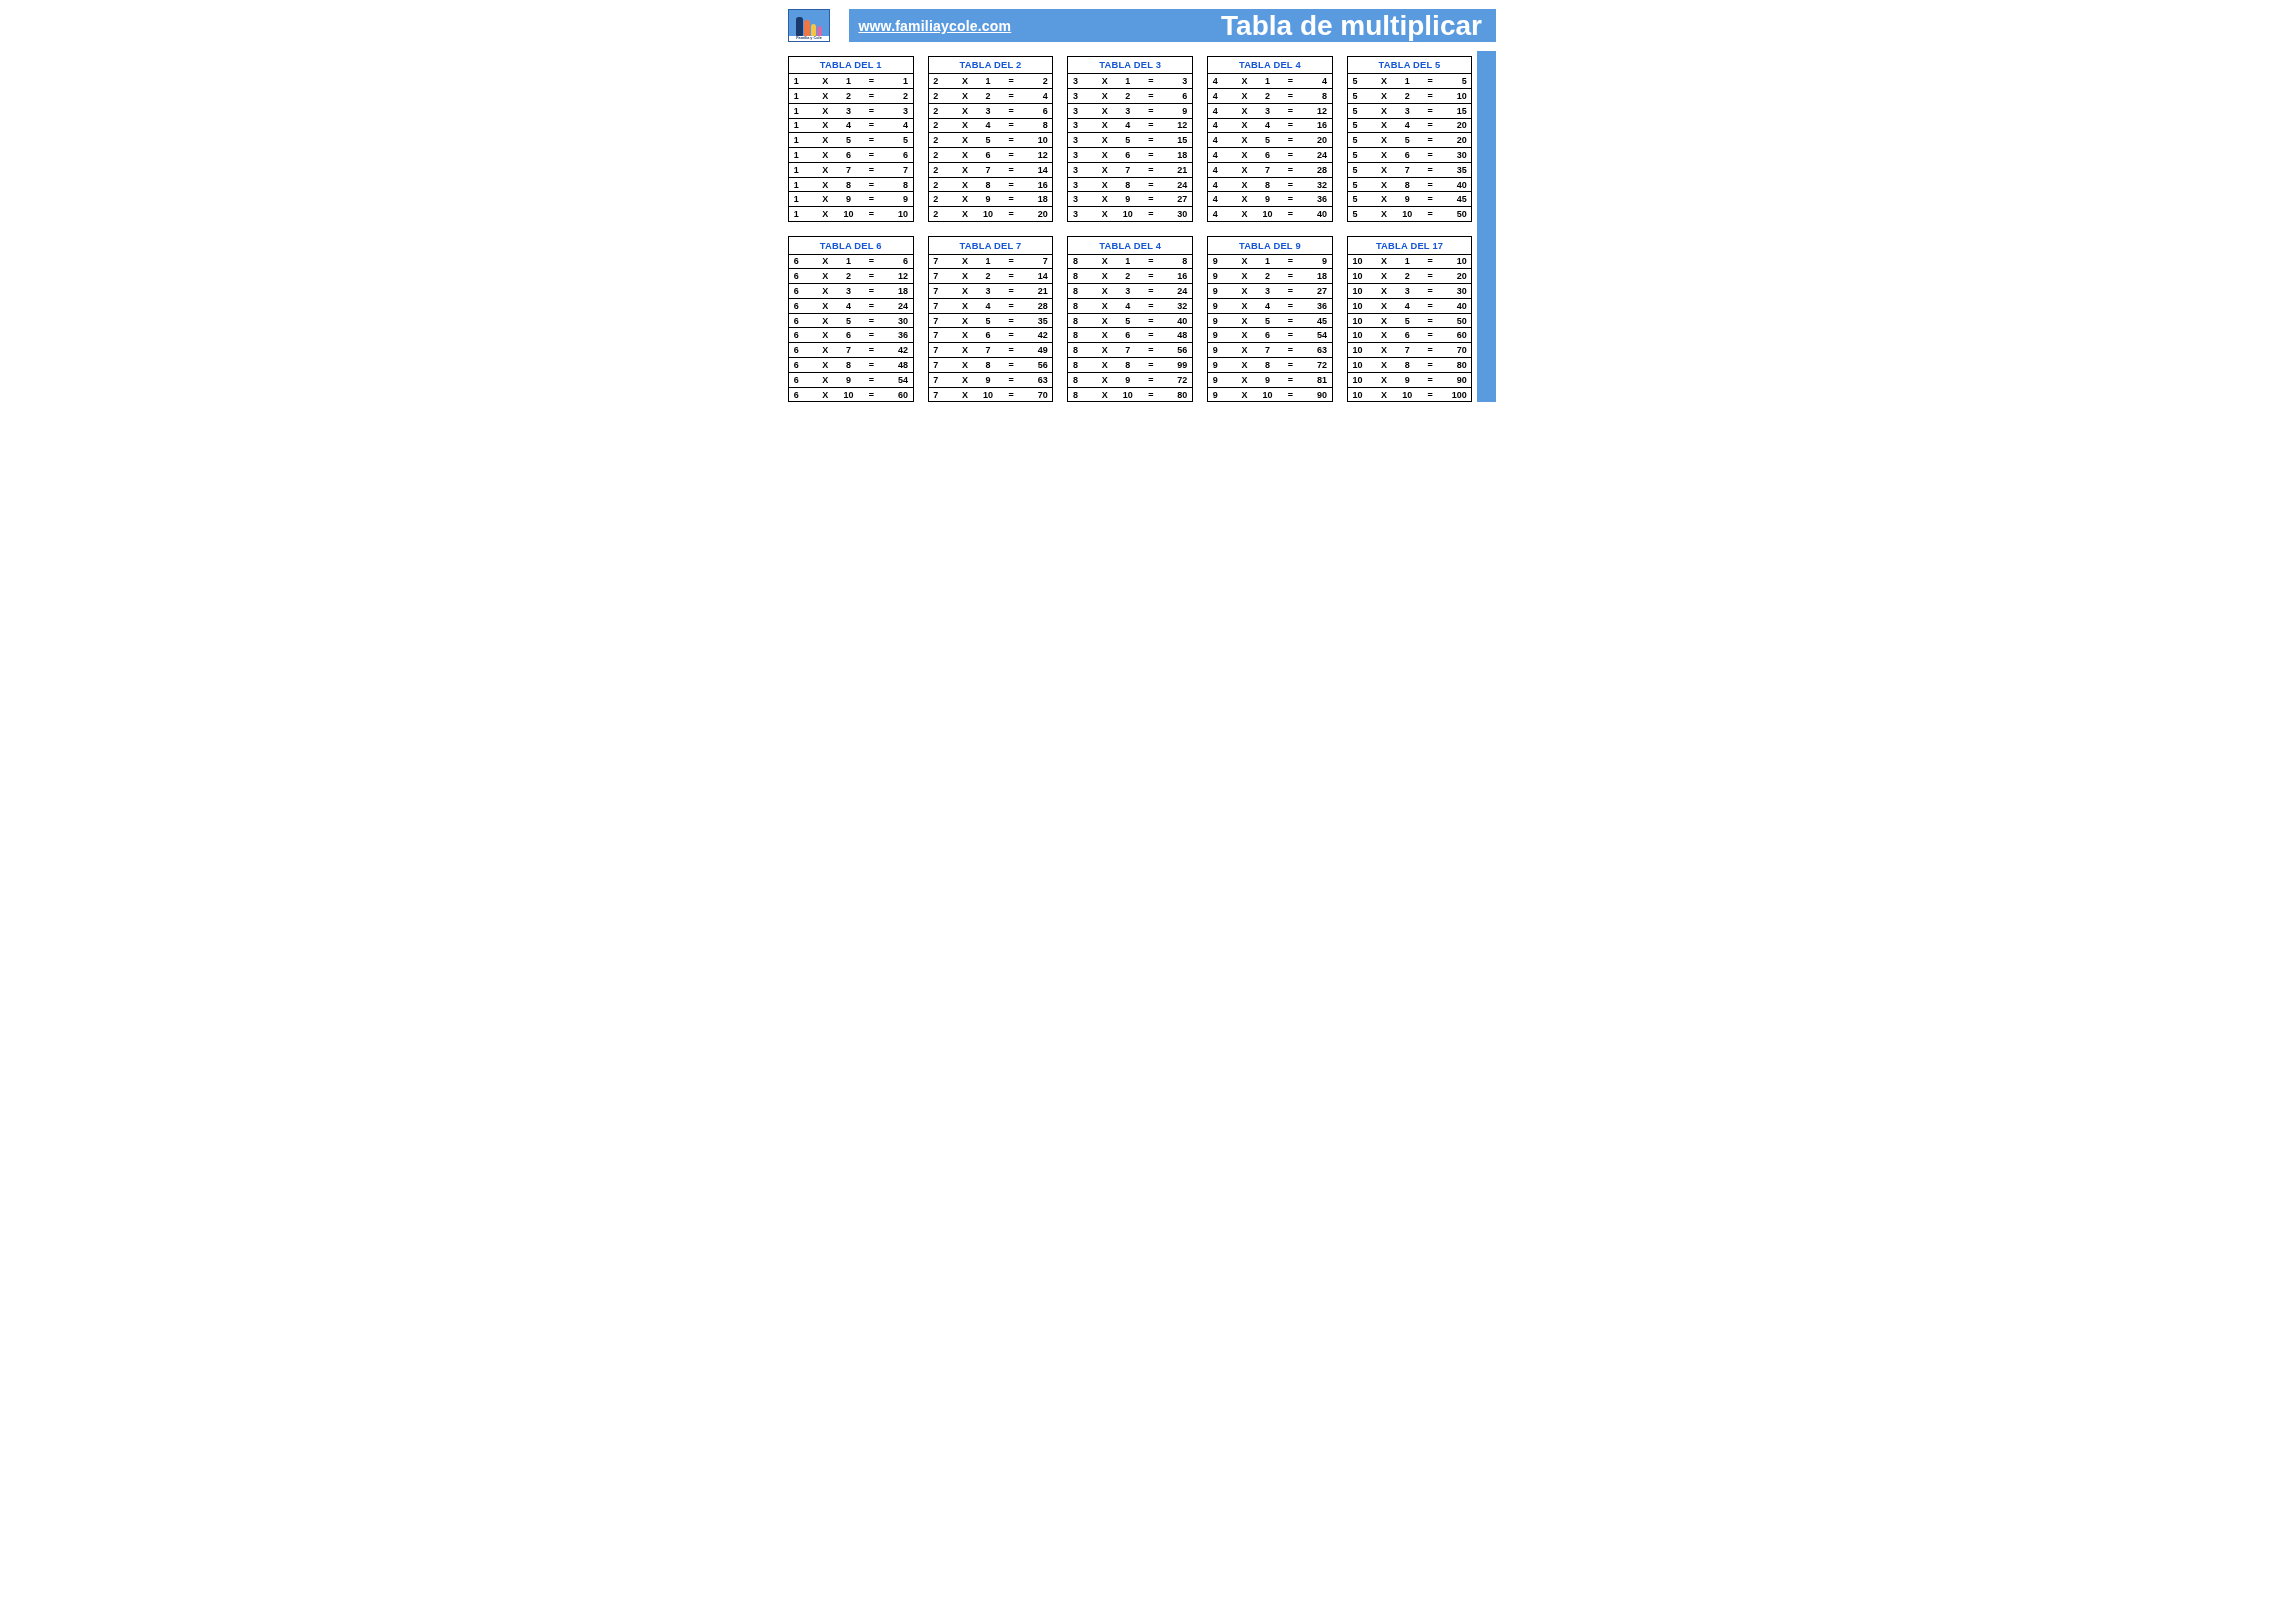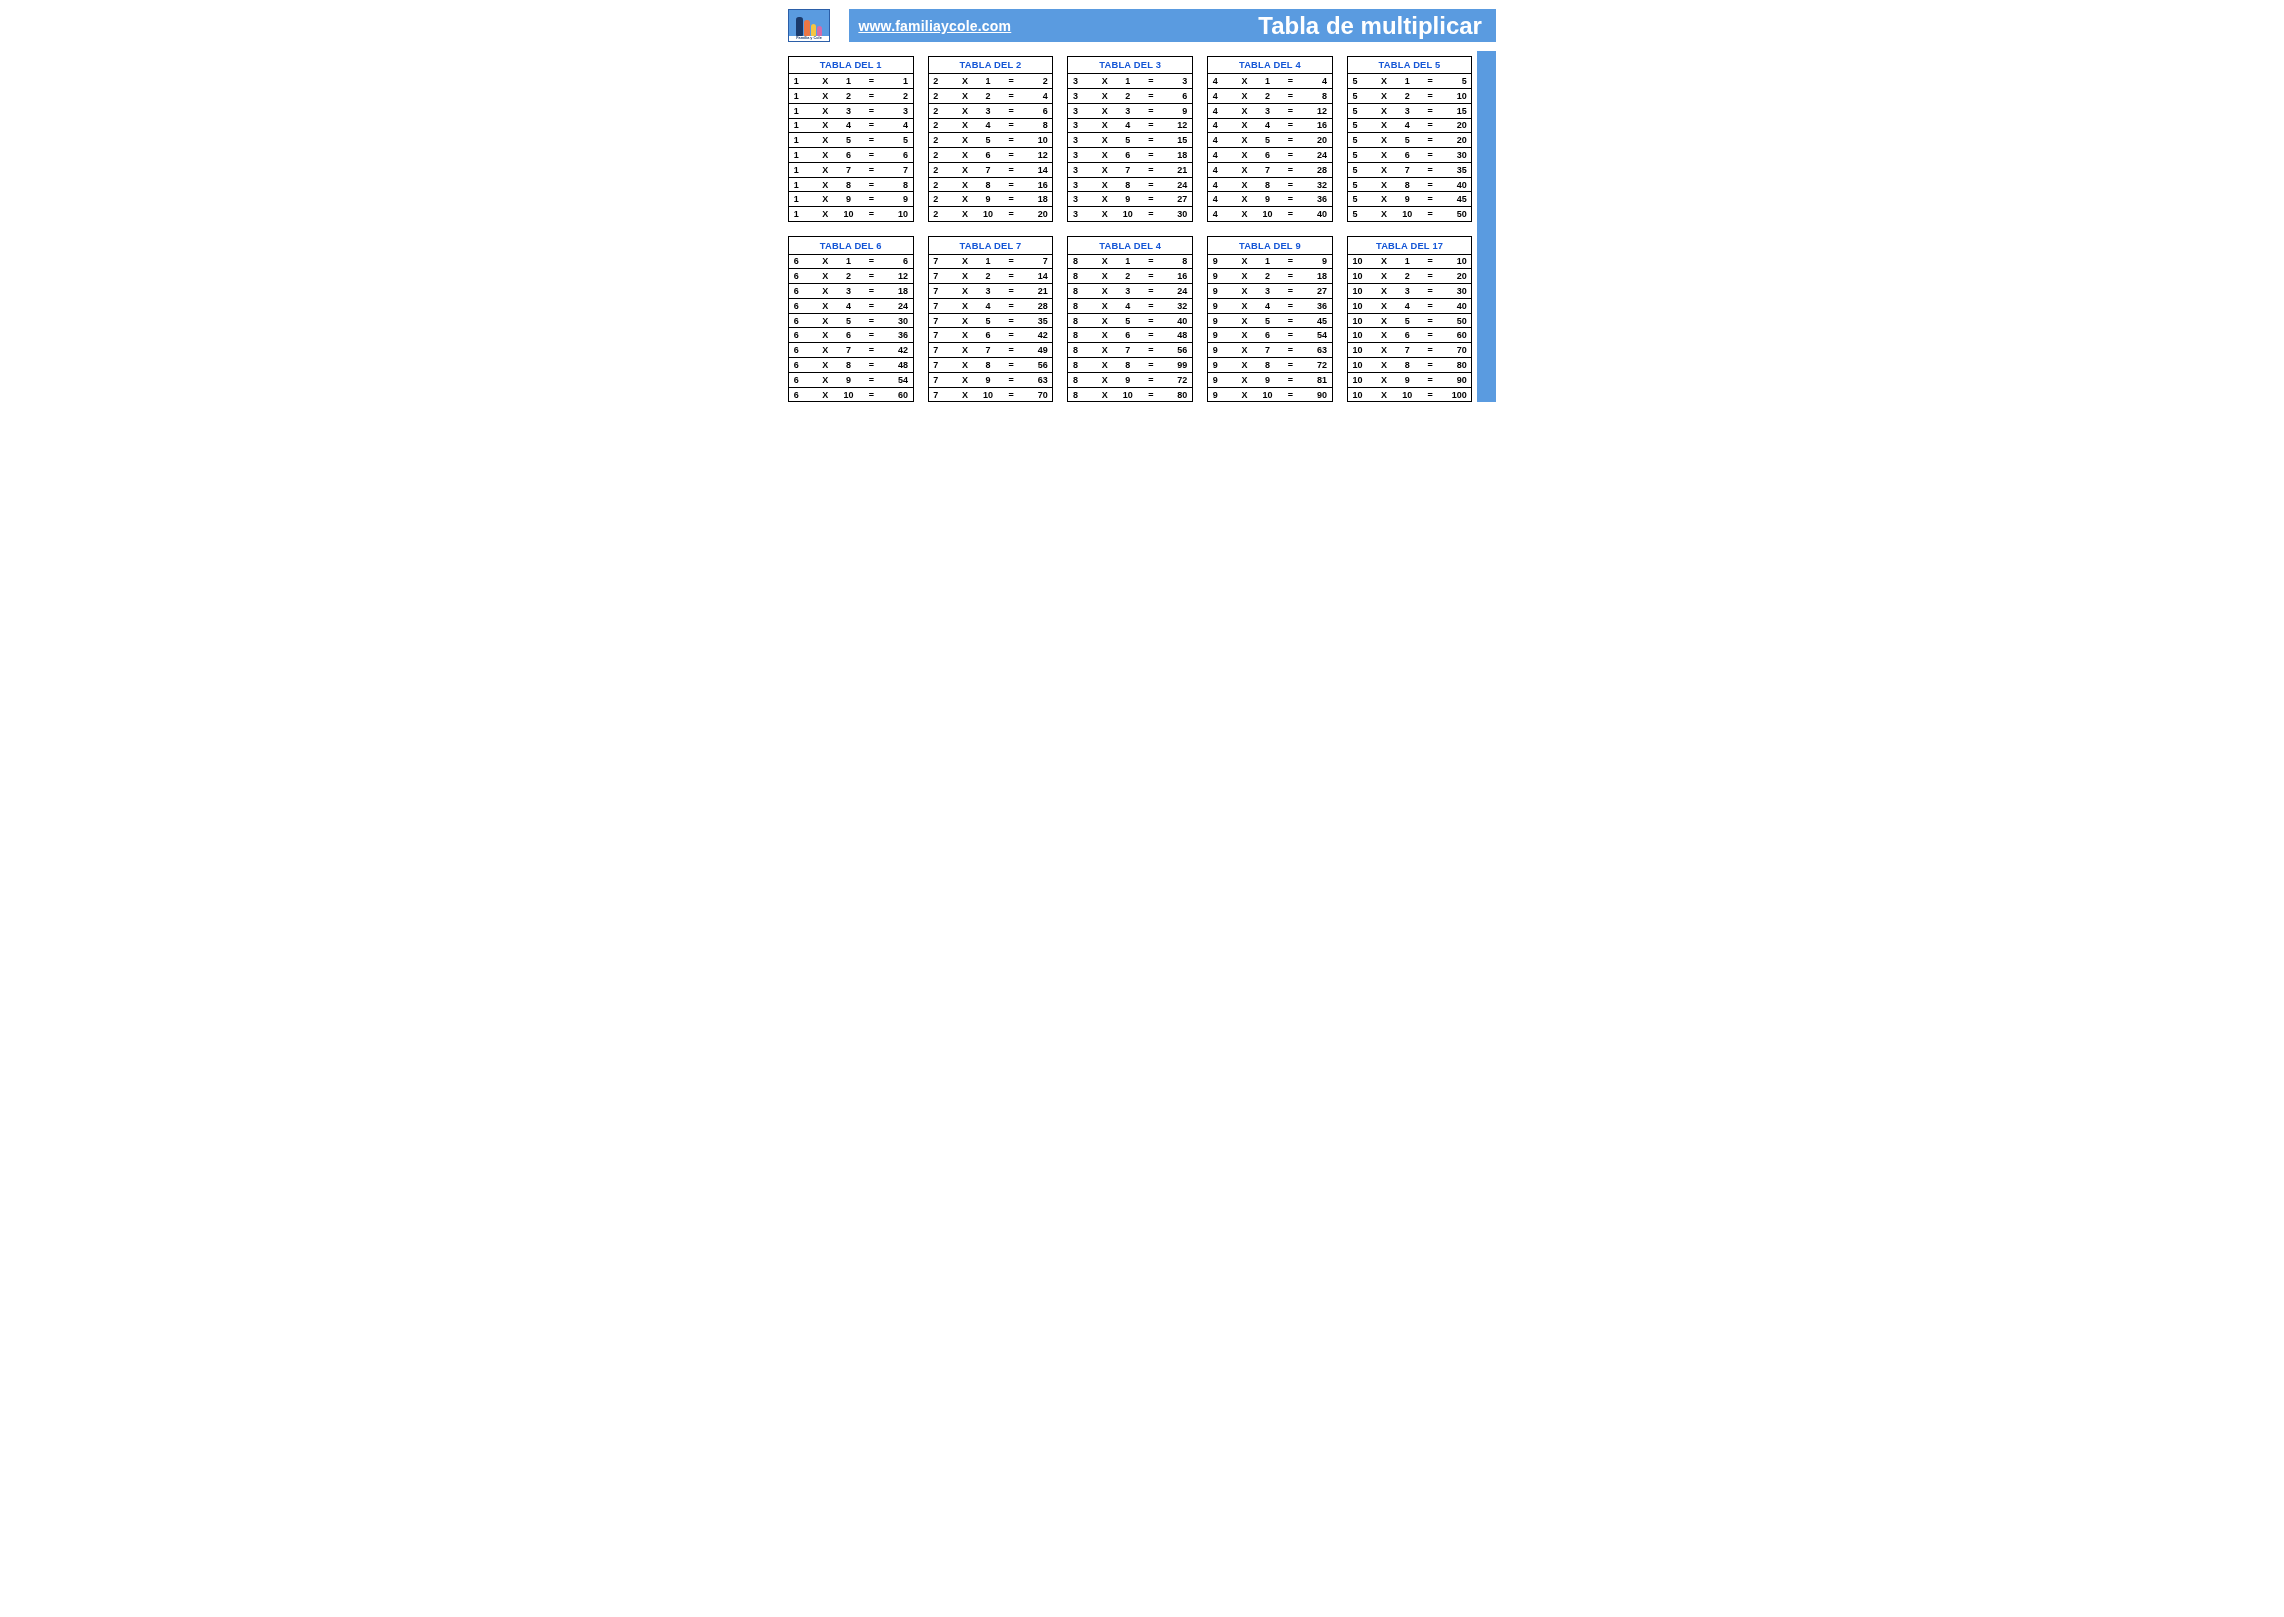--- a/index.html
+++ b/index.html
@@ -57,21 +57,21 @@
     border-top-right-radius: 0;
     position: relative;
   }
   .title-link {
     font-size: 14px;
     text-decoration: underline;
     font-family: "Comic Sans MS", "Arial Rounded MT Bold", Arial, sans-serif;
     letter-spacing: 0.2px;
   }
   .title-main {
-    font-size: 24px;
+    font-size: 28px;
     font-family: "Arial Rounded MT Bold", "Comic Sans MS", Arial, sans-serif;
     margin-left: auto;
     padding-right: 4.7px;
   }
   .side-strip {
     position: absolute;
     right: 0;
     top: 42px;
     bottom: 0;
     width: 19px;
@@ -79,21 +79,21 @@
   }
   .tables-wrap {
     display: flex;
     flex-direction: column;
     gap: 14px;
     padding-right: 23.6px;
   }
   .tables-row {
     display: flex;
     gap: 14px;
-    justify-content: center;
+    justify-content: flex-end;
   }
   .mtable {
     border: 0.7px solid #000;
     background: #fff;
     flex: 1;
     min-width: 0;
   }
   .mtable .hdr {
     text-align: center;
     font-weight: 900;

